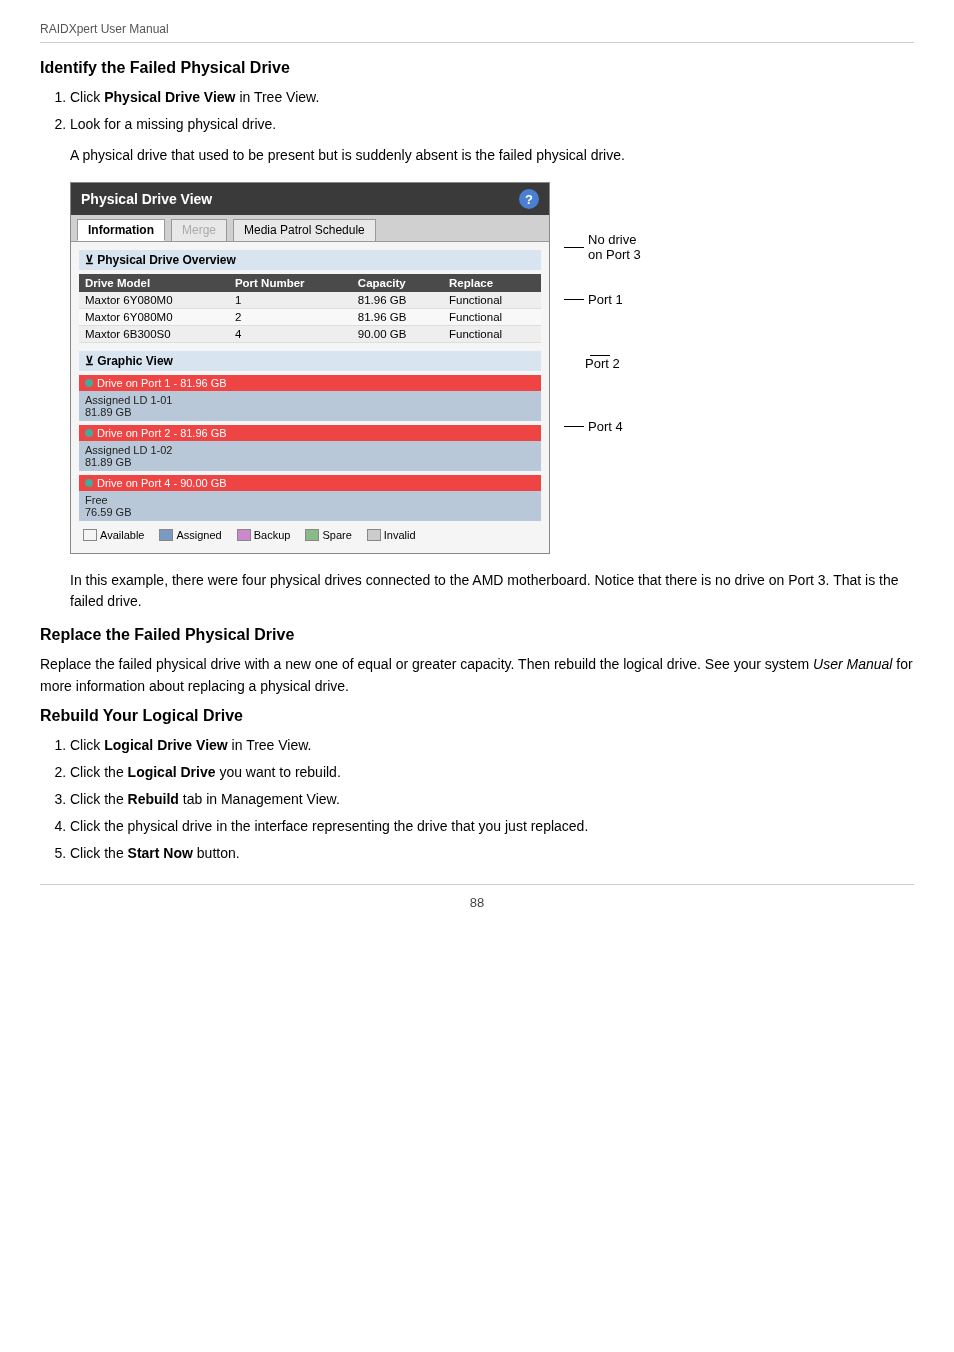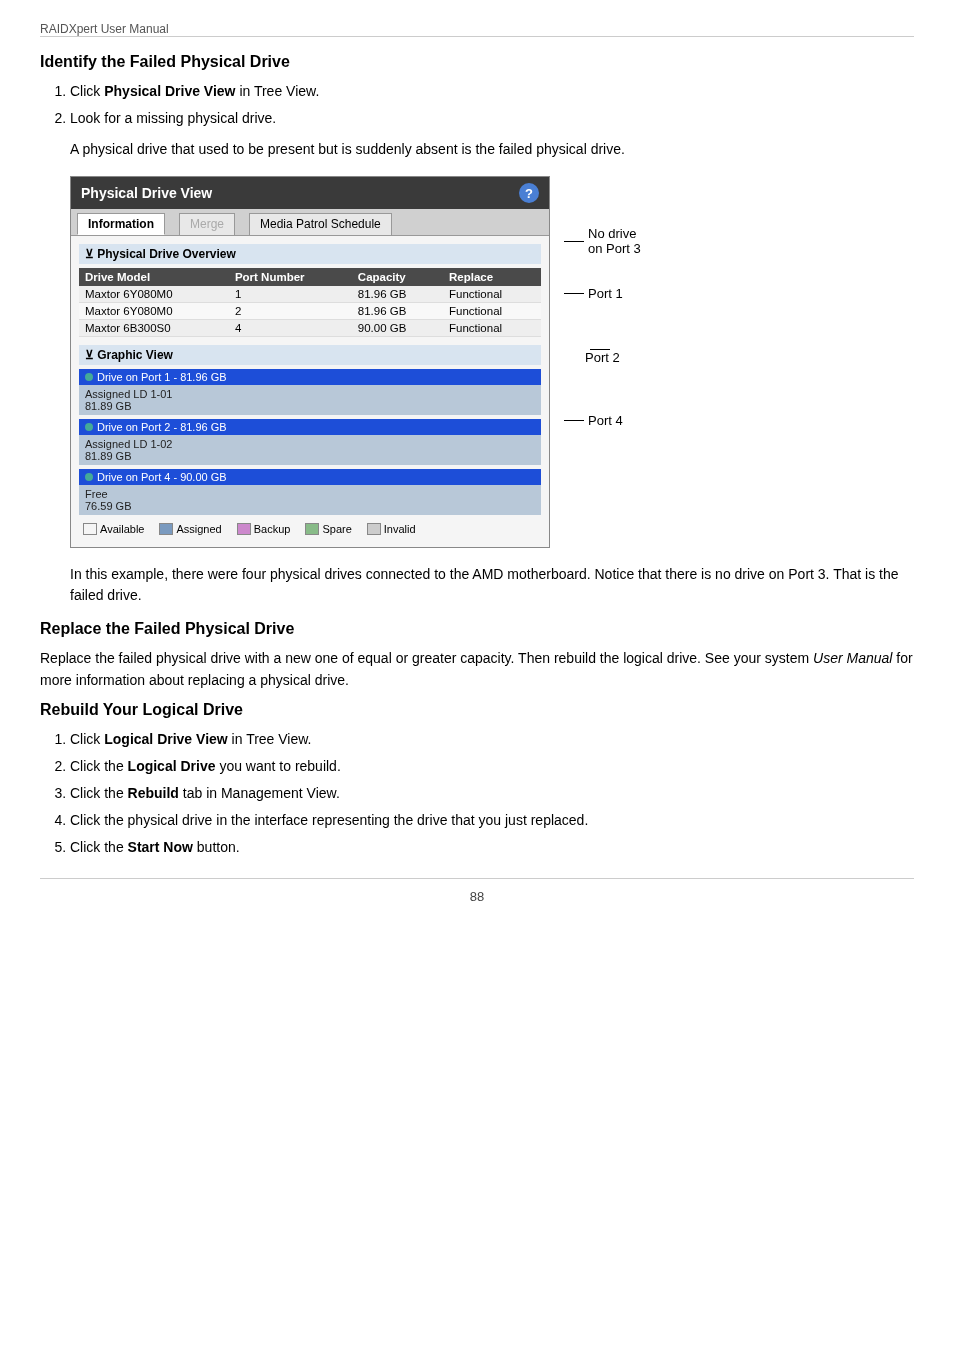--- a/index.html
+++ b/index.html
@@ -10,20 +10,21 @@
       color: #000;
       width: 954px;
       min-height: 1352px;
     }
     .page-container {
       padding: 20px 40px 40px 40px;
       max-width: 954px;
     }
     .header-bar {
       border-bottom: 1px solid #ccc;
+      padding-bottom: 6px;
       margin-bottom: 16px;
     }
     .header-bar span {
       font-size: 12px;
       color: #555;
     }
     h2 {
       font-size: 16px;
       font-weight: bold;
       margin-bottom: 10px;
@@ -78,21 +79,21 @@
       cursor: pointer;
       display: flex;
       align-items: center;
       justify-content: center;
     }
     .pdv-tabs {
       display: flex;
       background: #d0d0d0;
       border-bottom: 1px solid #999;
       padding: 4px 6px 0 6px;
-      gap: 14px;
+      gap: 6px;
     }
     .pdv-tab {
       padding: 3px 10px;
       font-size: 12px;
       cursor: pointer;
       border: 1px solid #999;
       border-bottom: none;
       background: #e8e8e8;
     }
     .pdv-tab.active {
@@ -150,21 +151,21 @@
       margin-bottom: 4px;
       font-size: 12px;
     }
     .graphic-section-header::before {
       content: '⊻ ';
     }
     .port-row {
       margin-bottom: 4px;
     }
     .port-header {
-      background: #1d4ed8;
+      background: #ef4444;
       color: #fff;
       padding: 2px 6px;
       font-size: 11px;
       display: flex;
       align-items: center;
       gap: 4px;
     }
     .port-dot {
       width: 8px;
       height: 8px;

